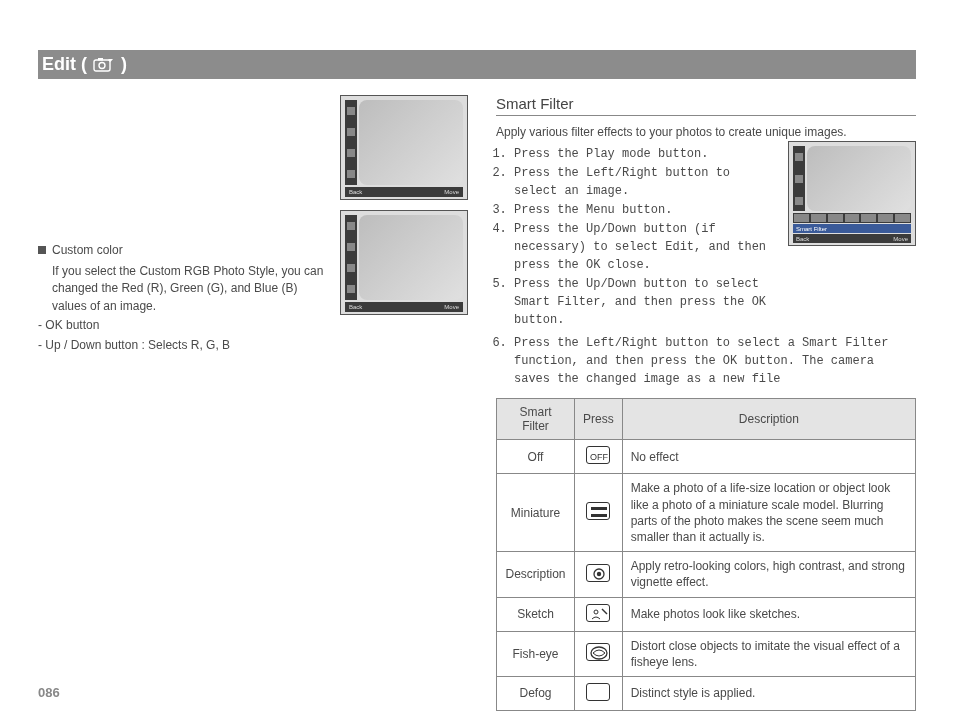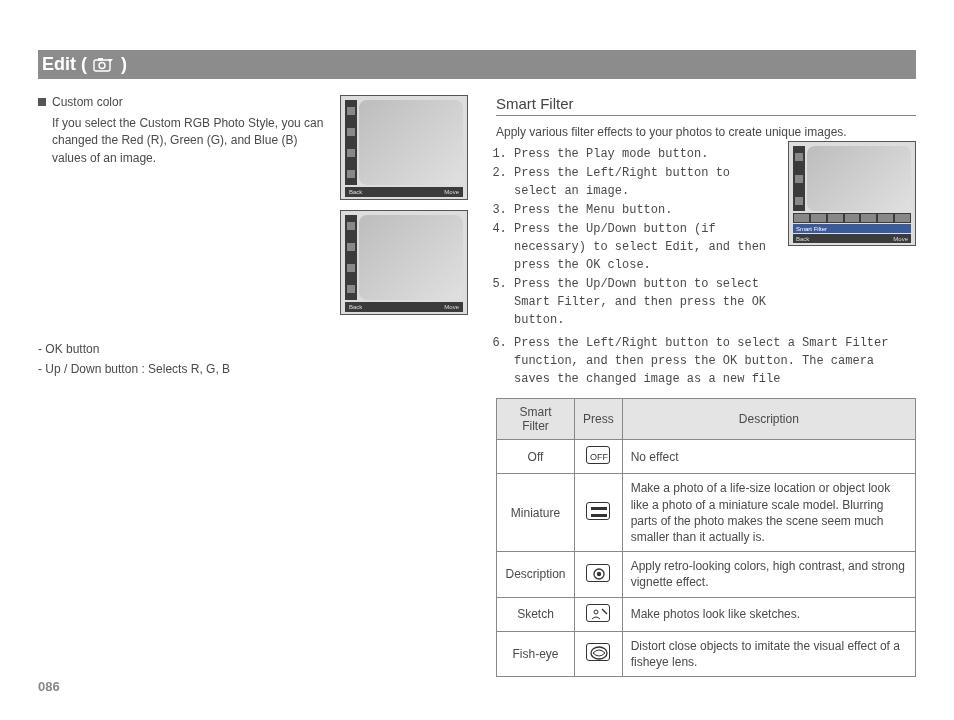--- a/index.html
+++ b/index.html
@@ -32,21 +32,21 @@
   .edit-icon {
     display: inline-flex;
     align-items: center;
   }
   .columns {
     display: flex;
     gap: 28px;
   }
   .col-left { width: 430px; }
   .col-right { flex: 1; }
-  .left-top { display: flex; gap: 10px; }
+  .left-top { display: flex; gap: 10px; align-items: flex-end; }
   .left-text { flex: 1; }
   .bullet-row { display: flex; align-items: flex-start; gap: 6px; margin-bottom: 6px; }
   .sq { width: 8px; height: 8px; background: #555; display: inline-block; margin-top: 3px; }
   .body-text { line-height: 1.45; }
   .indent { padding-left: 14px; }
   .thumbs { display: flex; flex-direction: column; gap: 10px; }
   .thumb {
     width: 128px; height: 105px; background: #ddd; position: relative;
     border: 1px solid #555;
   }
@@ -57,21 +57,21 @@
   }
   .thumb-side {
     position: absolute; top: 4px; left: 4px; width: 12px; bottom: 14px;
     background: #3b3b3b; display: flex; flex-direction: column; justify-content: space-around; align-items: center;
   }
   .thumb-side span { width: 8px; height: 8px; background: #888; display:block; }
   .thumb-bottom {
     position: absolute; left: 4px; right: 4px; bottom: 2px; height: 10px;
     background: #3b3b3b; color: #ddd; font-size: 6px; display: flex; align-items: center; justify-content: space-between; padding: 0 4px;
   }
-  .control-list { margin-top: 24px; line-height: 1.7; }
+  .control-list { line-height: 1.7; }
   .control-list div { display: flex; }
   .ctrl-lbl { white-space: pre; }
   .section-title {
     font-size: 15px; color: #444; border-bottom: 1px solid #888; padding-bottom: 3px; margin-bottom: 8px;
   }
   .right-row { display: flex; gap: 10px; align-items: flex-start; }
   ol.steps { margin: 4px 0 10px 0; padding-left: 18px; line-height: 1.5; }
   ol.steps li { margin-bottom: 1px; font-family: Liberation Mono, monospace; }
   .sf-thumb {
     width: 128px; height: 105px; background: #ddd; position: relative; border:1px solid #555; flex:none;
@@ -92,21 +92,21 @@
   table.sf th {
     background: #e4e4e4; font-weight: normal; text-align: center;
   }
   table.sf td.c1 { width: 78px; text-align: center; }
   table.sf td.c2 { width: 46px; text-align: center; }
   table.sf td.c3 { line-height: 1.35; }
   .icon-box {
     display:inline-block; width:24px; height:18px; border:1.5px solid #333; border-radius:3px; position:relative;
   }
   .page-num {
-    position: absolute; left: 38px; bottom: 26px; color: #888; font-size: 13px; font-weight: bold;
+    position: absolute; left: 38px; bottom: 20px; color: #888; font-size: 13px; font-weight: bold;
   }
 </style>
 </head>
 <body>
 
 <div class="page">
 
   <div class="title-bar">
     <span>Edit (</span>
     <span class="edit-icon">
@@ -253,19 +253,24 @@
             <td class="c3">Make photos look like sketches.</td>
           </tr>
           <tr>
             <td class="c1">Fish-eye</td>
             <td class="c2"><span class="icon-box"><svg width="24" height="18" style="position:absolute;top:0;left:0">
                     <ellipse cx="12" cy="9" rx="8" ry="6" fill="none" stroke="#333" stroke-width="1.3"></ellipse>
                     <path d="M6 9 Q12 3 18 9 M6 9 Q12 15 18 9" fill="none" stroke="#333" stroke-width="1"></path>
                   </svg></span></td>
             <td class="c3">Distort close objects to imitate the visual effect of a fisheye lens.</td>
           </tr>
+          <tr>
+            <td class="c1">Defog</td>
+            <td class="c2"><span class="icon-box"></span></td>
+            <td class="c3">Distinct style is applied.</td>
+          </tr>
         </tbody>
       </table>
     </div>
   </div>
 </div>
 
 <div class="page-num">086</div>
 
 </body></html>

